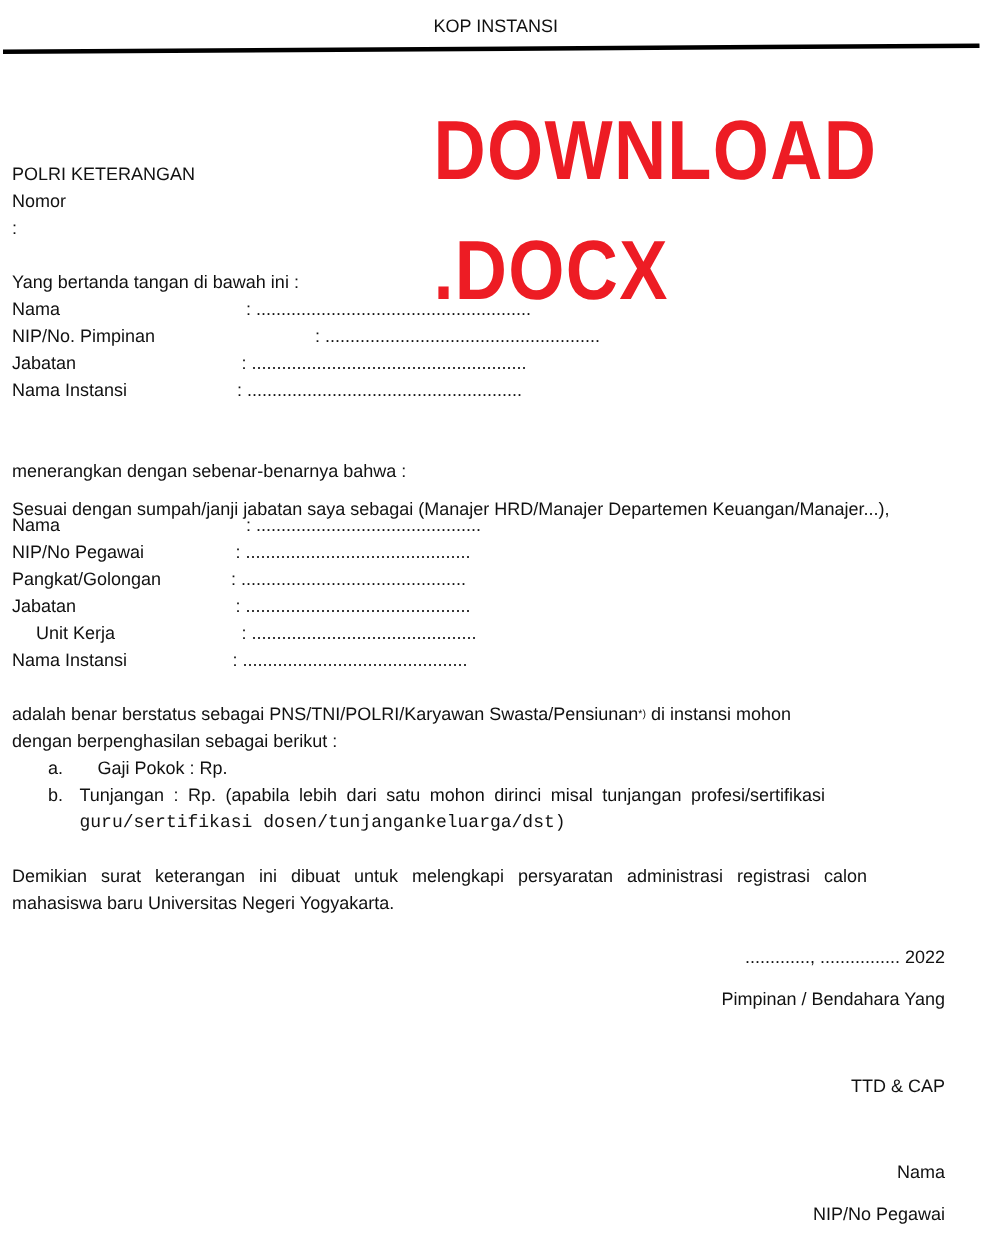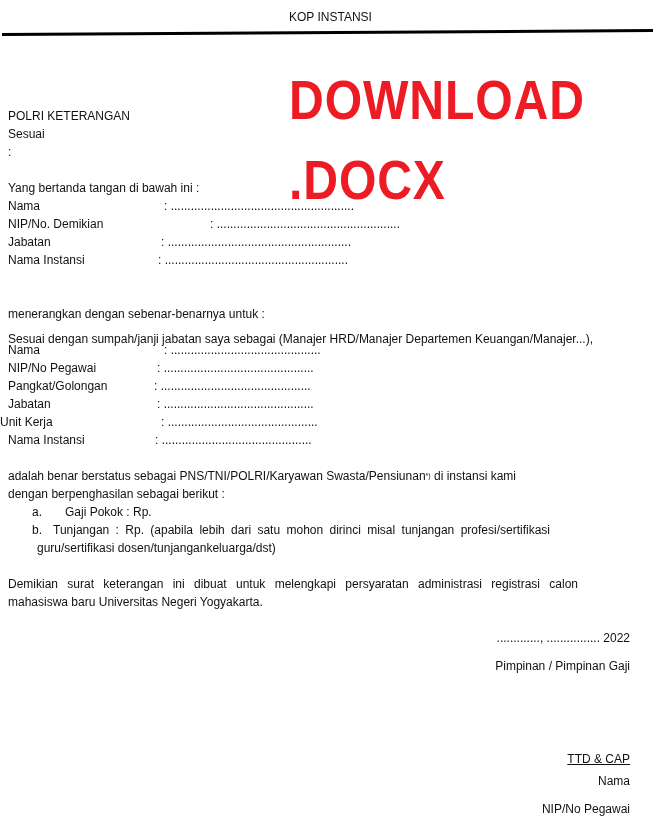--- a/index.html
+++ b/index.html
@@ -26,68 +26,68 @@
 </head>
 <body>
 
 <div class="abs kop">KOP INSTANSI</div>
 <div class="rule"></div>
 
 <div class="watermark" style="left:289px; top:70px;">DOWNLOAD</div>
 <div class="watermark" style="left:289px; top:150px;">.DOCX</div>
 
 <div class="abs" style="left:8px; top:109px;">POLRI KETERANGAN</div>
-<div class="abs" style="left:8px; top:127px;">Sesuai</div>
+<div class="abs" style="left:8px; top:127px;">Nomor</div>
 <div class="abs" style="left:8px; top:145px;">:</div>
 
 <div class="abs" style="left:8px; top:181px;">Yang bertanda tangan di bawah ini :</div>
 
 <div class="abs" style="left:8px; top:199px;">Nama</div>
 <div class="colon" style="left:164px; top:199px;">: .......................................................</div>
 
-<div class="abs" style="left:8px; top:217px;">NIP/No. Demikian</div>
+<div class="abs" style="left:8px; top:217px;">NIP/No. Pimpinan</div>
 <div class="colon" style="left:210px; top:217px;">: .......................................................</div>
 
 <div class="abs" style="left:8px; top:235px;">Jabatan</div>
 <div class="colon" style="left:161px; top:235px;">: .......................................................</div>
 
 <div class="abs" style="left:8px; top:253px;">Nama Instansi</div>
 <div class="colon" style="left:158px; top:253px;">: .......................................................</div>
 
 <div class="abs" style="left:8px; top:289px;margin-top:43px;">Sesuai dengan sumpah/janji jabatan saya sebagai (Manajer HRD/Manajer Departemen Keuangan/Manajer...),</div>
-<div class="abs" style="left:8px; top:307px;">menerangkan dengan sebenar-benarnya untuk :</div>
+<div class="abs" style="left:8px; top:307px;">menerangkan dengan sebenar-benarnya bahwa :</div>
 
 <div class="abs" style="left:8px; top:343px;">Nama</div>
 <div class="colon" style="left:164px; top:343px;">: .............................................</div>
 
 <div class="abs" style="left:8px; top:361px;">NIP/No Pegawai</div>
 <div class="colon" style="left:157px; top:361px;">: .............................................</div>
 
 <div class="abs" style="left:8px; top:379px;">Pangkat/Golongan</div>
 <div class="colon" style="left:154px; top:379px;">: .............................................</div>
 
 <div class="abs" style="left:8px; top:397px;">Jabatan</div>
 <div class="colon" style="left:157px; top:397px;">: .............................................</div>
 
-<div class="abs" style="left:0; top:415px;">Unit Kerja</div>
+<div class="abs" style="left:24px; top:415px;">Unit Kerja</div>
 <div class="colon" style="left:161px; top:415px;">: .............................................</div>
 
 <div class="abs" style="left:8px; top:433px;">Nama Instansi</div>
 <div class="colon" style="left:155px; top:433px;">: .............................................</div>
 
-<div class="abs" style="left:8px; top:469px;"><span>adalah benar berstatus sebagai PNS/TNI/POLRI/Karyawan Swasta/Pensiunan</span><sup class="tiny">*)</sup><span> di instansi kami</span></div>
+<div class="abs" style="left:8px; top:469px;"><span>adalah benar berstatus sebagai PNS/TNI/POLRI/Karyawan Swasta/Pensiunan</span><sup class="tiny">*)</sup><span> di instansi mohon</span></div>
 <div class="abs" style="left:8px; top:487px;">dengan berpenghasilan sebagai berikut :</div>
 
 <div class="abs" style="left:32px; top:505px;">a.</div>
 <div class="abs" style="left:53px; top:505px;margin-left:12px;">Gaji Pokok :  Rp.</div>
 
 <div class="abs" style="left:32px; top:523px;">b.</div>
 <div class="abs" style="left:53px; top:523px; width:497px; text-align:justify; text-align-last:justify;">Tunjangan : Rp. (apabila lebih dari satu mohon dirinci misal tunjangan profesi/sertifikasi</div>
-<div class="abs" style="left:37px; top:541px;">guru/sertifikasi dosen/tunjangankeluarga/dst)</div>
+<div class="abs" style="left:53px; top:541px;font-family:Liberation Mono, monospace;">guru/sertifikasi dosen/tunjangankeluarga/dst)</div>
 
 <div class="justify-line" style="top:577px;">Demikian surat keterangan ini dibuat untuk melengkapi persyaratan administrasi registrasi calon</div>
 <div class="abs" style="left:8px; top:595px;">mahasiswa baru Universitas Negeri Yogyakarta.</div>
 
 <div class="right" style="top:631px;">............., ................  2022</div>
-<div class="right" style="top:659px;">Pimpinan / Pimpinan Gaji</div>
-<div class="right" style="top:752px;text-decoration:underline;">TTD &amp; CAP</div>
+<div class="right" style="top:659px;">Pimpinan / Bendahara Yang</div>
+<div class="right" style="top:717px;">TTD &amp; CAP</div>
 <div class="right" style="top:774px;">Nama</div>
 <div class="right" style="top:802px;">NIP/No Pegawai</div>
 
 </body></html>

